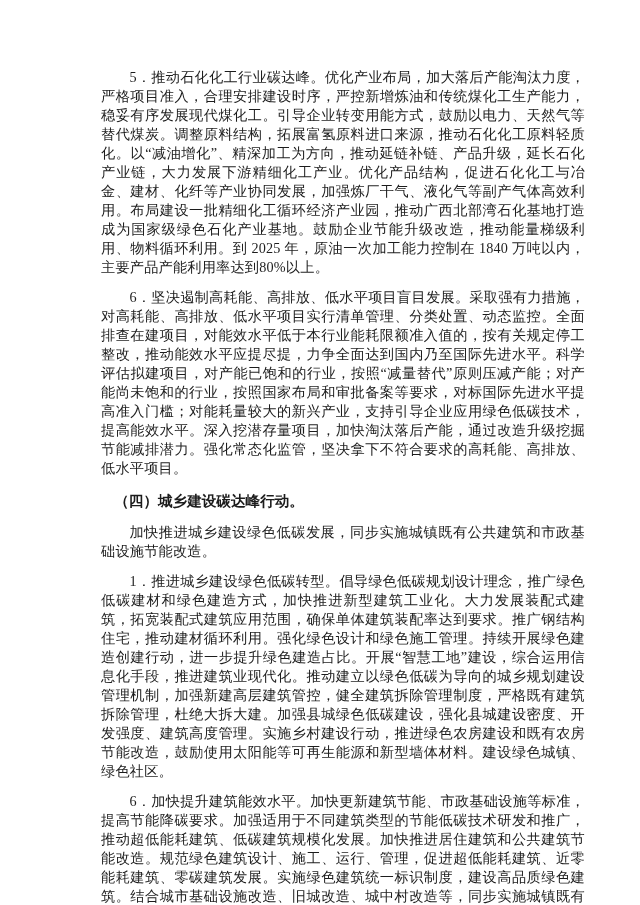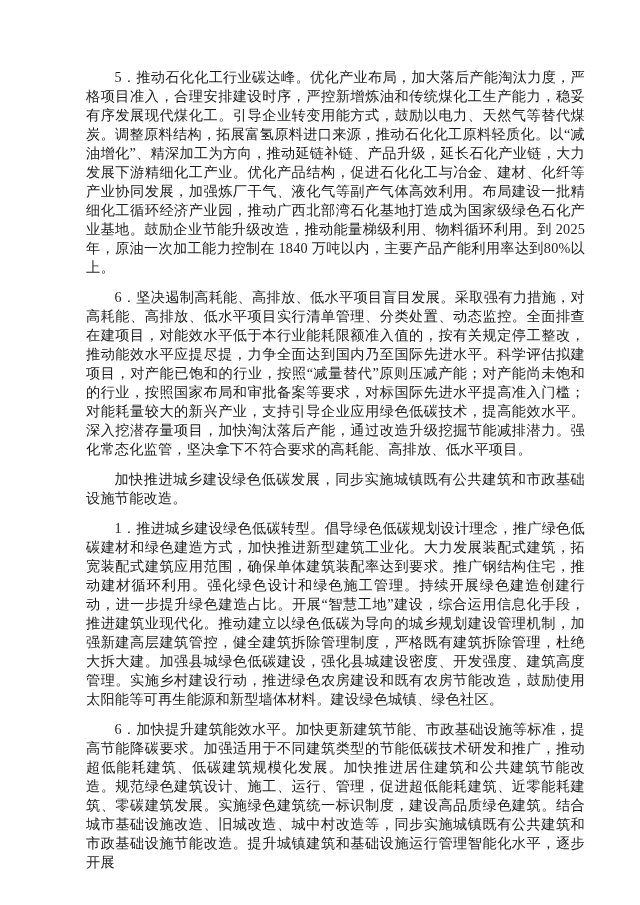--- a/index.html
+++ b/index.html
@@ -20,21 +20,21 @@
     position: absolute;
     top: 68px;
     left: 85px;
     width: 500px;
   }
   .para {
     font-size: 14.2px;
     line-height: 19px;
     text-align: justify;
     text-indent: 2em;
-    margin: 0 0 11px 1px;
+    margin: 0 0 11px 16px;
     letter-spacing: 0.2px;
     word-break: break-all;
   }
   .section-heading {
     font-size: 14.6px;
     line-height: 19px;
     font-weight: bold;
     text-indent: 2em;
     text-align: left;
     margin: 14px 0 12px 0;
@@ -43,20 +43,21 @@
 </head>
 <body>
 
 <div class="page">
   <div class="content">
 
     <p class="para">5．推动石化化工行业碳达峰。优化产业布局，加大落后产能淘汰力度，严格项目准入，合理安排建设时序，严控新增炼油和传统煤化工生产能力，稳妥有序发展现代煤化工。引导企业转变用能方式，鼓励以电力、天然气等替代煤炭。调整原料结构，拓展富氢原料进口来源，推动石化化工原料轻质化。以“减油增化”、精深加工为方向，推动延链补链、产品升级，延长石化产业链，大力发展下游精细化工产业。优化产品结构，促进石化化工与冶金、建材、化纤等产业协同发展，加强炼厂干气、液化气等副产气体高效利用。布局建设一批精细化工循环经济产业园，推动广西北部湾石化基地打造成为国家级绿色石化产业基地。鼓励企业节能升级改造，推动能量梯级利用、物料循环利用。到 2025 年，原油一次加工能力控制在 1840 万吨以内，主要产品产能利用率达到80%以上。</p>
 
     <p class="para">6．坚决遏制高耗能、高排放、低水平项目盲目发展。采取强有力措施，对高耗能、高排放、低水平项目实行清单管理、分类处置、动态监控。全面排查在建项目，对能效水平低于本行业能耗限额准入值的，按有关规定停工整改，推动能效水平应提尽提，力争全面达到国内乃至国际先进水平。科学评估拟建项目，对产能已饱和的行业，按照“减量替代”原则压减产能；对产能尚未饱和的行业，按照国家布局和审批备案等要求，对标国际先进水平提高准入门槛；对能耗量较大的新兴产业，支持引导企业应用绿色低碳技术，提高能效水平。深入挖潜存量项目，加快淘汰落后产能，通过改造升级挖掘节能减排潜力。强化常态化监管，坚决拿下不符合要求的高耗能、高排放、低水平项目。</p>
 
+    <h3 class="section-heading">（四）城乡建设碳达峰行动。</h3>
 
     <p class="para">加快推进城乡建设绿色低碳发展，同步实施城镇既有公共建筑和市政基础设施节能改造。</p>
 
     <p class="para">1．推进城乡建设绿色低碳转型。倡导绿色低碳规划设计理念，推广绿色低碳建材和绿色建造方式，加快推进新型建筑工业化。大力发展装配式建筑，拓宽装配式建筑应用范围，确保单体建筑装配率达到要求。推广钢结构住宅，推动建材循环利用。强化绿色设计和绿色施工管理。持续开展绿色建造创建行动，进一步提升绿色建造占比。开展“智慧工地”建设，综合运用信息化手段，推进建筑业现代化。推动建立以绿色低碳为导向的城乡规划建设管理机制，加强新建高层建筑管控，健全建筑拆除管理制度，严格既有建筑拆除管理，杜绝大拆大建。加强县城绿色低碳建设，强化县城建设密度、开发强度、建筑高度管理。实施乡村建设行动，推进绿色农房建设和既有农房节能改造，鼓励使用太阳能等可再生能源和新型墙体材料。建设绿色城镇、绿色社区。</p>
 
     <p class="para">6．加快提升建筑能效水平。加快更新建筑节能、市政基础设施等标准，提高节能降碳要求。加强适用于不同建筑类型的节能低碳技术研发和推广，推动超低能耗建筑、低碳建筑规模化发展。加快推进居住建筑和公共建筑节能改造。规范绿色建筑设计、施工、运行、管理，促进超低能耗建筑、近零能耗建筑、零碳建筑发展。实施绿色建筑统一标识制度，建设高品质绿色建筑。结合城市基础设施改造、旧城改造、城中村改造等，同步实施城镇既有公共建筑和市政基础设施节能改造。提升城镇建筑和基础设施运行管理智能化水平，逐步开展</p>
 
   </div>
 </div>
 

